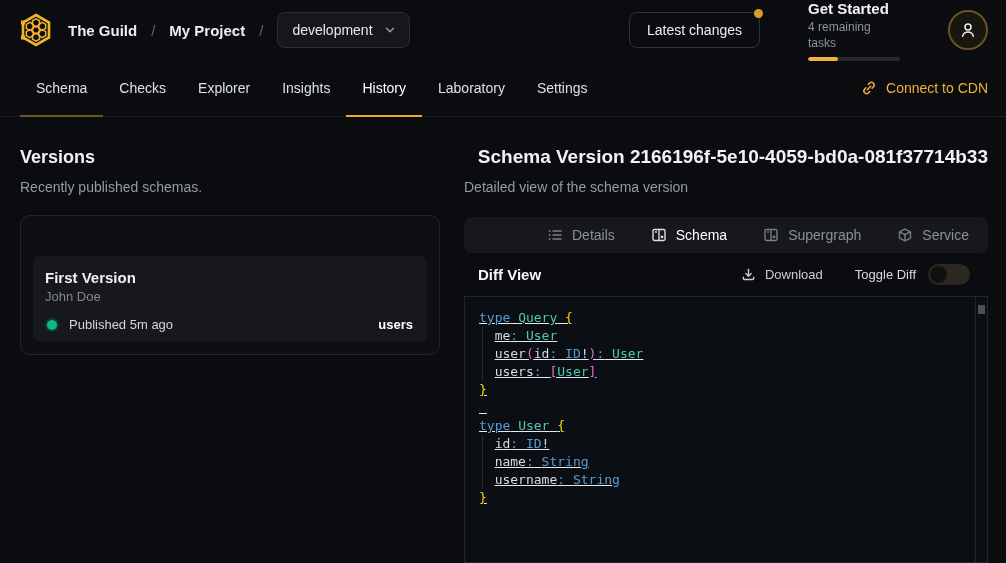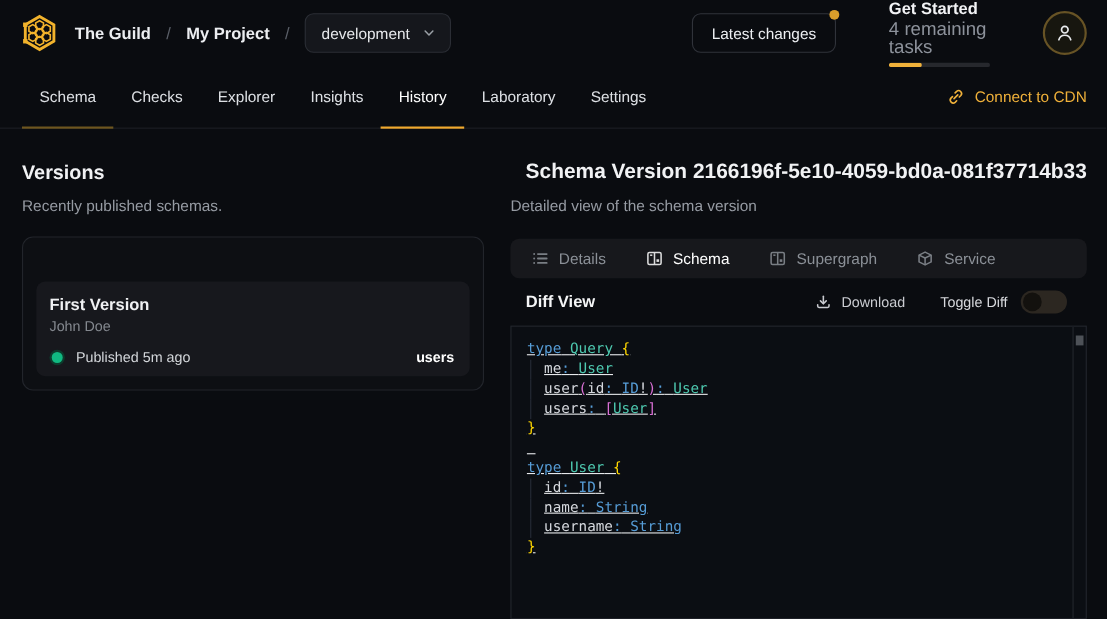--- a/index.html
+++ b/index.html
@@ -32,21 +32,21 @@
     position:relative; height:36px; padding:0 17px;
     border:1px solid #30333a; border-radius:8px; background:transparent;
     color:#eceef1; font-size:14px; font-family:inherit; cursor:pointer;
   }
   .latest-dot {
     position:absolute; top:-4px; right:-4px; width:9px; height:9px;
     border-radius:50%; background:#d99e2b;
   }
   .get-started { margin-left:48px; width:92px; cursor:pointer; }
   .gs-title { font-size:15px; font-weight:700; color:#f2f3f5; line-height:18px; }
-  .gs-sub { font-size:17px; color:#8d929b; line-height:16px; margin-top:1px; }
+  .gs-sub { font-size:12px; color:#8d929b; line-height:16px; margin-top:1px; }
   .gs-bar { margin-top:6px; height:4px; border-radius:2px; background:#26282d; overflow:hidden; }
   .gs-fill { height:100%; background:#f0b13a; border-radius:2px; }
   .avatar {
     margin-left:48px; width:40px; height:40px; border-radius:50%;
     background:#17160f; border:2px solid #675325;
     display:flex; align-items:center; justify-content:center; cursor:pointer;
   }
 
   
   .nav {
@@ -91,21 +91,21 @@
   .vi-dot {
     width:10px; height:10px; border-radius:50%; background:#10b981;
     box-shadow:0 0 0 2px #0d3b2c; margin:0 2px;
   }
   .vi-status { margin-left:10px; font-size:13px; color:#d3d6da; }
   .vi-service { margin-left:auto; font-size:13px; font-weight:700; color:#ffffff; }
 
   
   .detail-tabs {
     margin-top:21px; height:36px; background:#17181c; border-radius:8px;
-    display:flex; align-items:center; padding:0 19px; gap:36px;
+    display:flex; align-items:center; padding:0 19px; gap:36px;justify-content:flex-end;
   }
   .dtab { display:flex; align-items:center; gap:9px; font-size:14px; color:#8b9097; cursor:pointer; }
   .dtab.active { color:#ffffff; }
   .dtab .ticon { opacity:.85; }
 
   .diff-row { height:43px; display:flex; align-items:center; padding:0 0 0 14px; }
   .diff-title { font-size:15px; font-weight:700; color:#f4f5f6; }
   .diff-actions { margin-left:auto; display:flex; align-items:center; }
   .download-btn { display:flex; align-items:center; gap:9px; font-size:13px; color:#caccd1; cursor:pointer; background:none; border:none; font-family:inherit; }
   .toggle-label { margin-left:32px; font-size:13px; color:#d7d9dd; }

